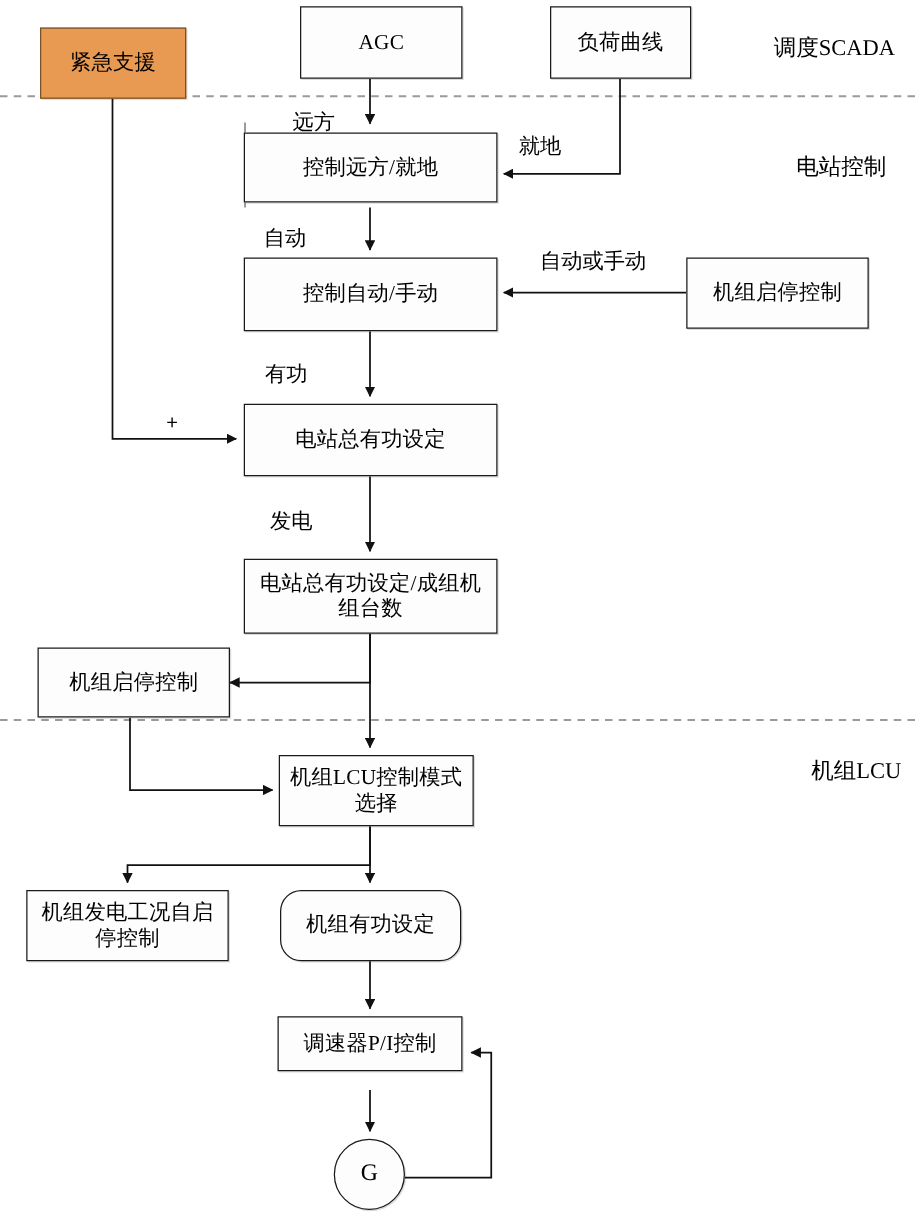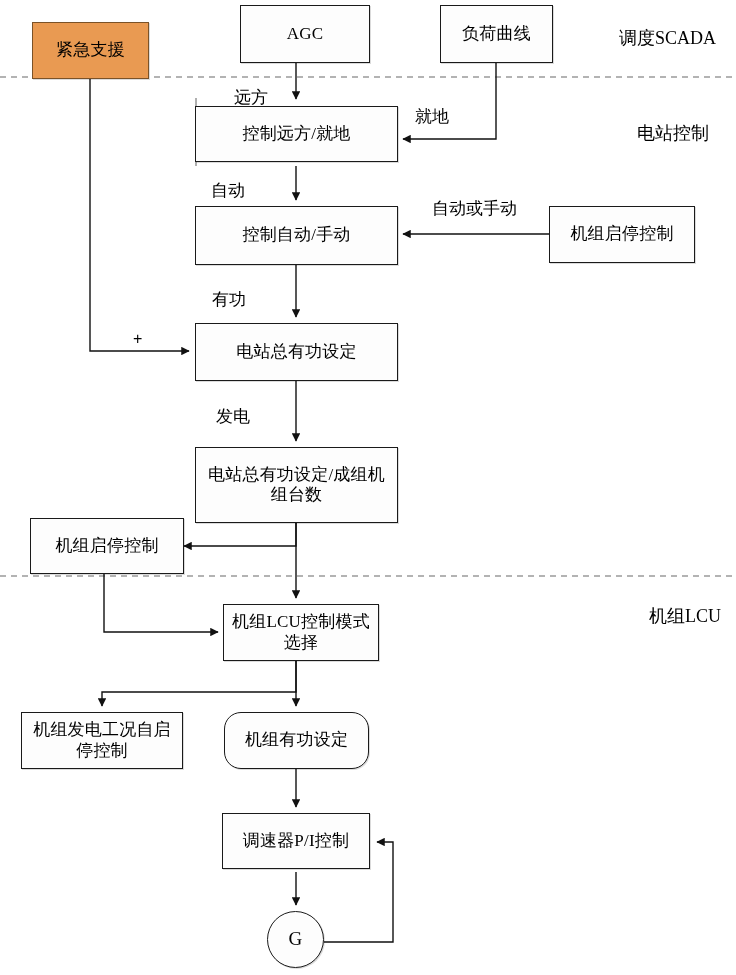--- a/index.html
+++ b/index.html
@@ -148,41 +148,41 @@
   </div>
 
   <div class="node" style="left:549px; top:206px; width:146px; height:57px;">
     <span>机组启停控制</span>
   </div>
 
   <div class="node" style="left:195px; top:323px; width:203px; height:58px;">
     <span>电站总有功设定</span>
   </div>
 
-  <div class="node" style="left:195px; top:447px; width:203px; height:76px; padding:0 6px;">
+  <div class="node" style="left:195px; top:447px; width:203px; height:60px; padding:0 6px;">
     <span>电站总有功设定/成组机组台数</span>
   </div>
 
   <div class="node" style="left:30px; top:518px; width:154px; height:56px;">
     <span>机组启停控制</span>
   </div>
 
   <div class="node" style="left:223px; top:604px; width:156px; height:57px; padding:15px 5px;">
     <span>机组LCU控制模式选择</span>
   </div>
 
   <div class="node" style="left:21px; top:712px; width:162px; height:57px; padding:0 4px;justify-content:center;">
     <span>机组发电工况自启停控制</span>
   </div>
 
   <div class="node" style="left:224px; top:712px; width:145px; height:57px;border-radius:17px;">
     <span>机组有功设定</span>
   </div>
 
-  <div class="node" style="left:222px; top:813px; width:148px; height:56px;">
+  <div class="node" style="left:222px; top:813px; width:148px; height:44px;">
     <span>调速器P/I控制</span>
   </div>
 
   <div class="node circle" style="left:267px; top:911px; width:57px; height:57px;">
     <span>G</span>
   </div>
 
   <div class="edge-label" style="left:198px; top:89px;margin-left:36px;">
     <span>远方</span>
   </div>

